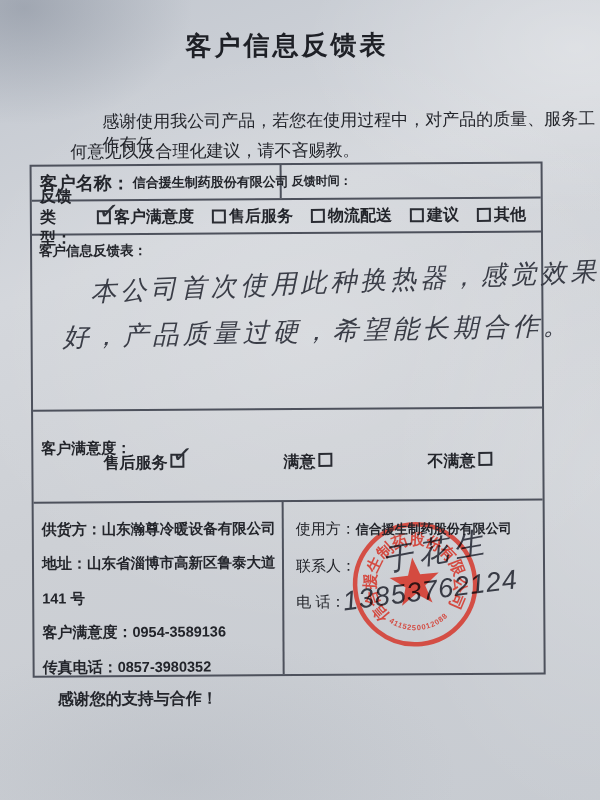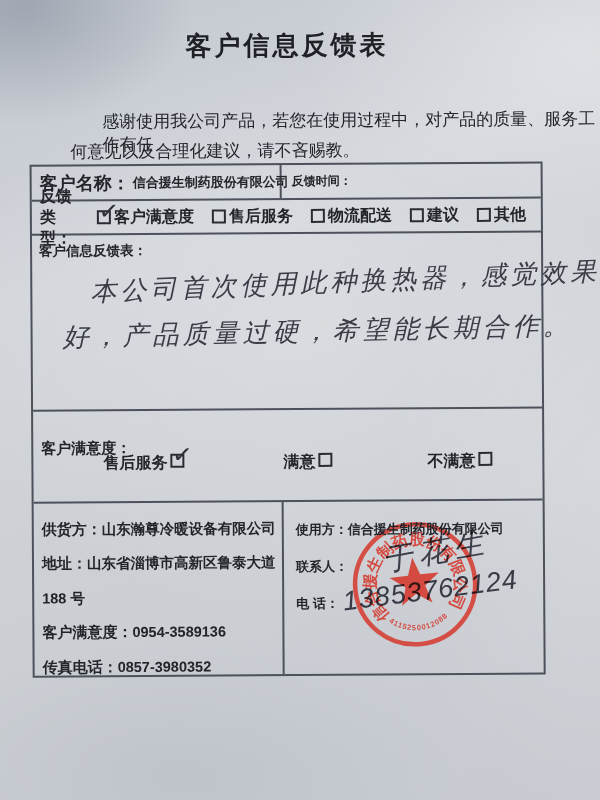--- a/index.html
+++ b/index.html
@@ -47,21 +47,21 @@
   .r4 .lbl{position:absolute;left:8px;top:28px;font-size:15px;font-weight:600;}
   .sat{position:absolute;top:42px;font-size:16px;font-weight:600;white-space:nowrap;}
   .sat1{left:70px;} .sat2{left:250px;} .sat3{left:394px;}
   .r5{height:172px;display:flex;}
   .r5 .left{width:250px;border-right:2px solid #4d515c;box-sizing:border-box;padding:9px 4px 0 8px;}
   .r5 .left .line{line-height:33.4px;white-space:nowrap;}
   .r5 .left .lbl{font-size:15px;font-weight:600;margin-top:25px;}
   .r5 .left .val{font-size:14.5px;font-weight:600;}
   .r5 .right{flex:1;position:relative;padding:9px 0 0 12px;}
   .r5 .right .line{line-height:36px;white-space:nowrap;position:relative;z-index:3;}
-  .r5 .right .lbl{font-size:13px;font-weight:700;text-align:right;}
+  .r5 .right .lbl{font-size:15px;font-weight:400;text-align:right;}
   .r5 .right .val{font-size:13px;font-weight:600;}
   .stamp{position:absolute;left:46px;top:-2px;width:170px;height:170px;z-index:2;
          transform:rotate(-6deg);mix-blend-mode:multiply;opacity:.95;}
   .sig{position:absolute;left:98px;top:30px;font-size:30px;font-style:italic;color:#3b3e49;
        letter-spacing:6px;transform:rotate(-10deg);z-index:4;font-weight:500;white-space:nowrap;mix-blend-mode:multiply;}
   .phone-hw{position:absolute;left:58px;top:74px;font-size:27px;font-style:italic;color:#383b45;
        letter-spacing:1px;transform:rotate(-7deg);z-index:4;font-weight:500;white-space:nowrap;mix-blend-mode:multiply;}
   .footer{position:absolute;left:56px;top:688px;font-size:16px;font-weight:600;}
 </style>
 </head>
@@ -134,21 +134,21 @@
 
     <div class="row r5">
       <div class="left">
         <div class="line">
           <span class="lbl">供货方：</span><span class="val">山东瀚尊冷暖设备有限公司</span>
         </div>
         <div class="line">
           <span class="lbl">地址：</span><span class="val">山东省淄博市高新区鲁泰大道</span>
         </div>
         <div class="line">
-          <span class="val">188 号</span>
+          <span class="val">141 号</span>
         </div>
         <div class="line">
           <span class="lbl">客户满意度：</span><span class="val">0954-3589136</span>
         </div>
         <div class="line">
           <span class="lbl">传真电话：</span><span class="val">0857-3980352</span>
         </div>
       </div>
       <div class="right">
         <div class="line">
@@ -174,14 +174,15 @@
           <polygon fill="#d5372c" opacity="0.93" points="85,58 91.1,75.6 109.7,76 94.9,87.2 100.3,105 85,94.4 69.7,105 75.1,87.2 60.3,76 78.9,75.6"></polygon>
         </svg>
 
         <span class="sig">于花生</span>
         <span class="phone-hw">13853762124</span>
       </div>
     </div>
 
   </div>
 
+  <div class="footer">感谢您的支持与合作！</div>
 
 </div>
 
 </body></html>

